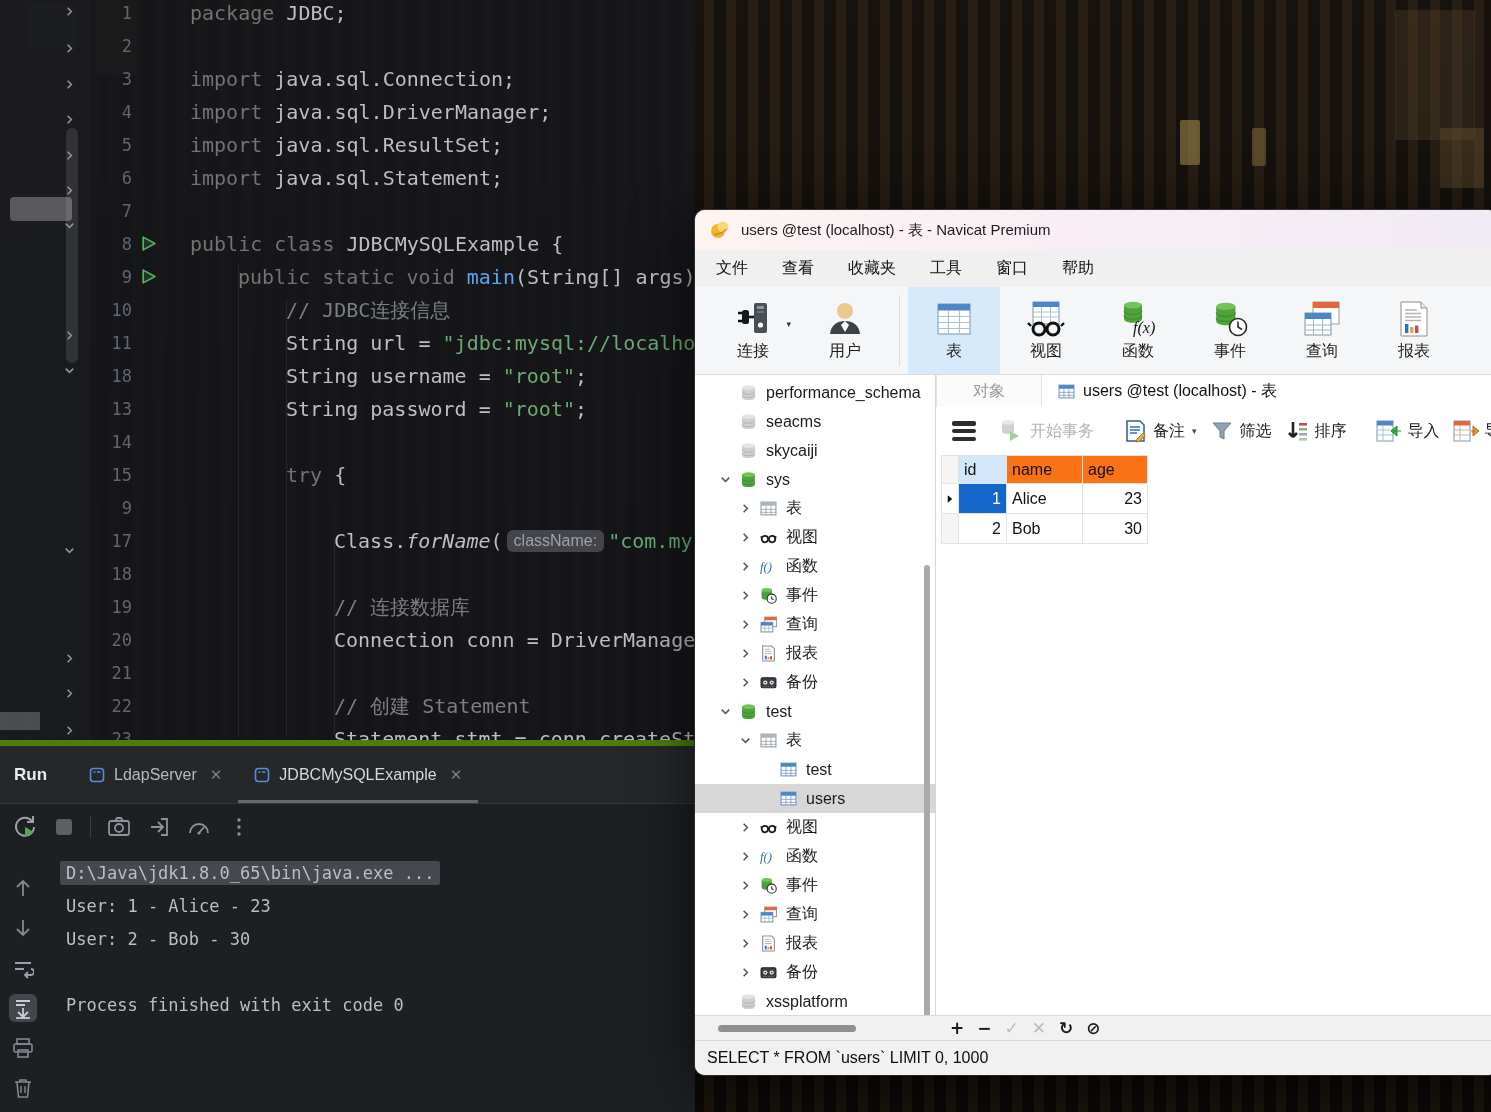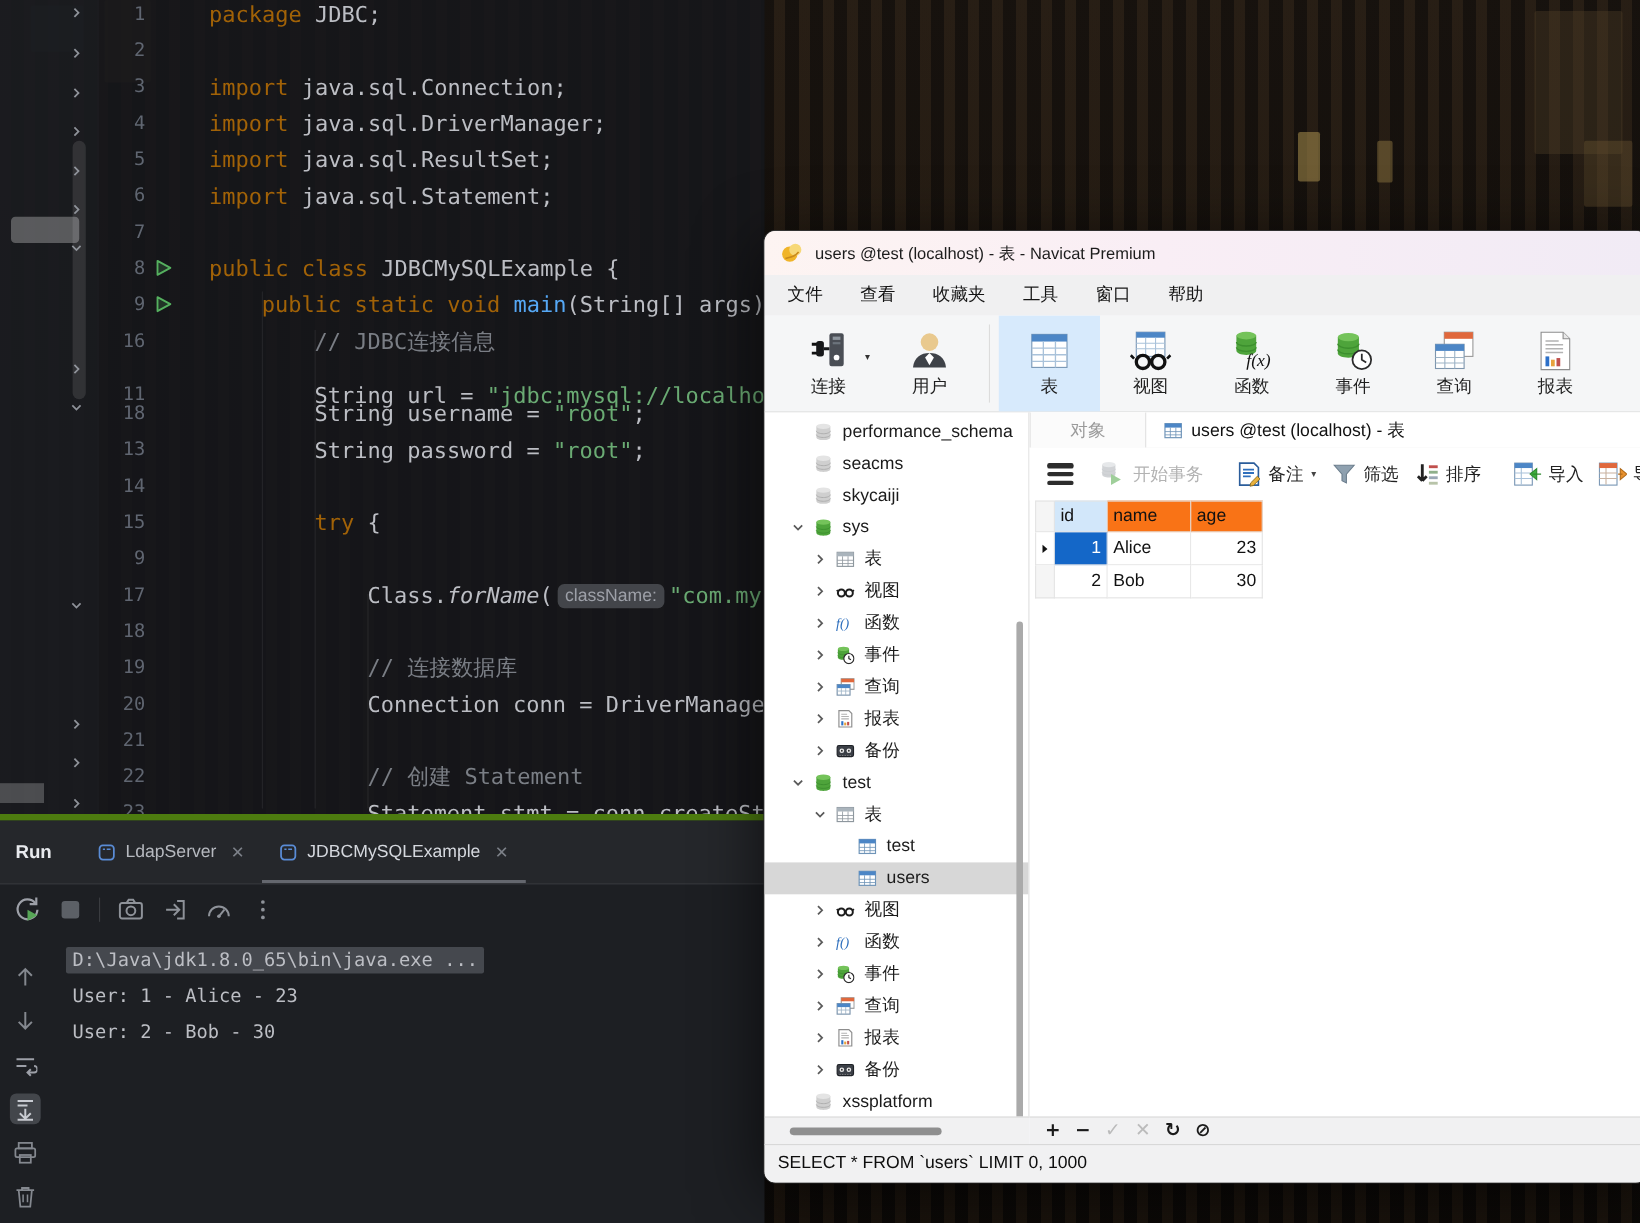--- a/index.html
+++ b/index.html
@@ -14,21 +14,21 @@
   .wp-block{position:absolute;border-radius:2px;}
   
   #editor-pane{left:0;top:0;width:695px;height:740px;background:rgba(22,23,27,.87);overflow:hidden;}
   #left-strip{position:absolute;left:0;top:0;width:90px;height:740px;background:rgba(32,34,38,.45);}
   .strip-deco{position:absolute;}
   .guide{position:absolute;width:1px;background:rgba(255,255,255,.07);}
   .code-line{position:absolute;left:0;height:33px;white-space:pre;
              font-family:"DejaVu Sans Mono",monospace;font-size:20px;line-height:33px;}
   .lnum{position:absolute;left:84px;width:48px;text-align:right;color:#606671;font-size:17px;line-height:33px;}
   .ctext{position:absolute;top:0;line-height:33px;}
-  .kw{color:#a16207;} .pl{color:#bcbec4;} .st{color:#6aab73;} .cm{color:#7a7e85;}
+  .kw{color:#737373;} .pl{color:#bcbec4;} .st{color:#6aab73;} .cm{color:#7a7e85;}
   .fn{color:#56a8f5;} .it{color:#bcbec4;font-style:italic;}
   .inlay{display:inline-block;background:#43454a;color:#9da0a8;border-radius:6px;
          font-size:16px;line-height:22px;padding:0 7px;margin:0 4px;vertical-align:2px;
          font-family:"Liberation Sans",sans-serif;}
   .run-arrow{position:absolute;left:140px;top:7px;}
   
   #run-panel{left:0;top:740px;width:695px;height:372px;background:#1d1f23;border-top:6px solid #4d7c0f;}
   #run-header{position:absolute;left:0;top:0;width:100%;height:57px;background:#25272b;
               border-bottom:1px solid #36383c;display:flex;align-items:stretch;}
   #run-title{align-self:center;font-weight:bold;color:#e8eaee;font-size:17px;padding:0 26px 0 14px;}
@@ -196,22 +196,22 @@
         <div class="code-line" style="top: 96px; width: 695px;"><span class="lnum">4</span><span class="ctext" style="left: 190px;"><span class="kw">import</span><span class="pl"> java.sql.DriverManager;</span></span></div>
         <div class="code-line" style="top: 129px; width: 695px;"><span class="lnum">5</span><span class="ctext" style="left: 190px;"><span class="kw">import</span><span class="pl"> java.sql.ResultSet;</span></span></div>
         <div class="code-line" style="top: 162px; width: 695px;"><span class="lnum">6</span><span class="ctext" style="left: 190px;"><span class="kw">import</span><span class="pl"> java.sql.Statement;</span></span></div>
         <div class="code-line" style="top: 195px; width: 695px;"><span class="lnum">7</span><span class="ctext" style="left: 190px;"></span></div>
         <div class="code-line" style="top: 228px; width: 695px;"><span class="lnum">8</span><span class="run-arrow"><svg width="17" height="17" viewBox="0 0 16 16">
               <path d="M3 2l11 6-11 6z" fill="rgba(85,176,95,.2)" stroke="#55b05f" stroke-width="1.6" stroke-linejoin="round"></path>
             </svg></span><span class="ctext" style="left: 190px;"><span class="kw">public class</span><span class="pl"> JDBCMySQLExample {</span></span></div>
         <div class="code-line" style="top: 261px; width: 695px;"><span class="lnum">9</span><span class="run-arrow"><svg width="17" height="17" viewBox="0 0 16 16">
               <path d="M3 2l11 6-11 6z" fill="rgba(85,176,95,.2)" stroke="#55b05f" stroke-width="1.6" stroke-linejoin="round"></path>
             </svg></span><span class="ctext" style="left: 238px;"><span class="kw">public static void</span><span class="fn"> main</span><span class="pl">(String[] args) {</span></span></div>
-        <div class="code-line" style="top: 294px; width: 695px;"><span class="lnum">16</span><span class="ctext" style="left: 286px;"><span class="cm">// JDBC连接信息</span></span></div>
-        <div class="code-line" style="top: 327px; width: 695px; margin-top: 16px;"><span class="lnum">11</span><span class="ctext" style="left: 286px;"><span class="pl">String url = </span><span class="st">"jdbc:mysql://localhost:3306/test"</span></span></div>
+        <div class="code-line" style="top: 294px; width: 695px;"><span class="lnum">10</span><span class="ctext" style="left: 286px;"><span class="cm">// JDBC连接信息</span></span></div>
+        <div class="code-line" style="top: 327px; width: 695px;"><span class="lnum">11</span><span class="ctext" style="left: 286px;"><span class="pl">String url = </span><span class="st">"jdbc:mysql://localhost:3306/test"</span></span></div>
         <div class="code-line" style="top: 360px; width: 695px;"><span class="lnum">18</span><span class="ctext" style="left: 286px;"><span class="pl">String username = </span><span class="st">"root"</span><span class="pl">;</span></span></div>
         <div class="code-line" style="top: 393px; width: 695px;"><span class="lnum">13</span><span class="ctext" style="left: 286px;"><span class="pl">String password = </span><span class="st">"root"</span><span class="pl">;</span></span></div>
         <div class="code-line" style="top: 426px; width: 695px;"><span class="lnum">14</span><span class="ctext" style="left: 190px;"></span></div>
         <div class="code-line" style="top: 459px; width: 695px;"><span class="lnum">15</span><span class="ctext" style="left: 286px;"><span class="kw">try</span><span class="pl"> {</span></span></div>
         <div class="code-line" style="top: 492px; width: 695px;"><span class="lnum">9</span></div>
         <div class="code-line" style="top: 525px; width: 695px;"><span class="lnum">17</span><span class="ctext" style="left: 334px;"><span class="pl">Class.</span><span class="it">forName</span><span class="pl">(</span><span class="inlay">className:</span><span class="st">"com.mysql.jdbc.Driver"</span></span></div>
         <div class="code-line" style="top: 558px; width: 695px;"><span class="lnum">18</span><span class="ctext" style="left: 190px;"></span></div>
         <div class="code-line" style="top: 591px; width: 695px;"><span class="lnum">19</span><span class="ctext" style="left: 334px;"><span class="cm">// 连接数据库</span></span></div>
         <div class="code-line" style="top: 624px; width: 695px;"><span class="lnum">20</span><span class="ctext" style="left: 334px;"><span class="pl">Connection conn = DriverManager.getConnection</span></span></div>
         <div class="code-line" style="top: 657px; width: 695px;"><span class="lnum">21</span><span class="ctext" style="left: 190px;"></span></div>
@@ -324,20 +324,21 @@
             <path d="M5 5l1.5 15h9L17 5" fill="none" stroke="#84888f" stroke-width="1.6"></path>
             <path d="M9 9v7M13 9v7" stroke="#84888f" stroke-width="1.4"></path>
           </svg>
         </div>
       </div>
   <div id="console">
         <div class="con-line" style="top: 6px;"><span class="con-sel">D:\Java\jdk1.8.0_65\bin\java.exe ...</span></div>
         <div class="con-line" style="top: 39px;">User: 1 - Alice - 23</div>
         <div class="con-line" style="top: 72px;">User: 2 - Bob - 30</div>
         <div class="con-line" style="top: 105px;"></div>
+        <div class="con-line" style="top: 138px;">Process finished with exit code 0</div>
       </div>
 </div>
 
 <div id="navicat" class="abs">
   <div id="nv-title">
     <span>
       <svg width="22" height="22" viewBox="0 0 22 22">
             <circle cx="9" cy="12" r="7" fill="#f0b429"></circle>
             <circle cx="14" cy="8" r="5.5" fill="#f7d877"></circle>
             <path d="M5 16c2-1 9-1 12-6" stroke="#c98a1b" stroke-width="1.4" fill="none"></path>

